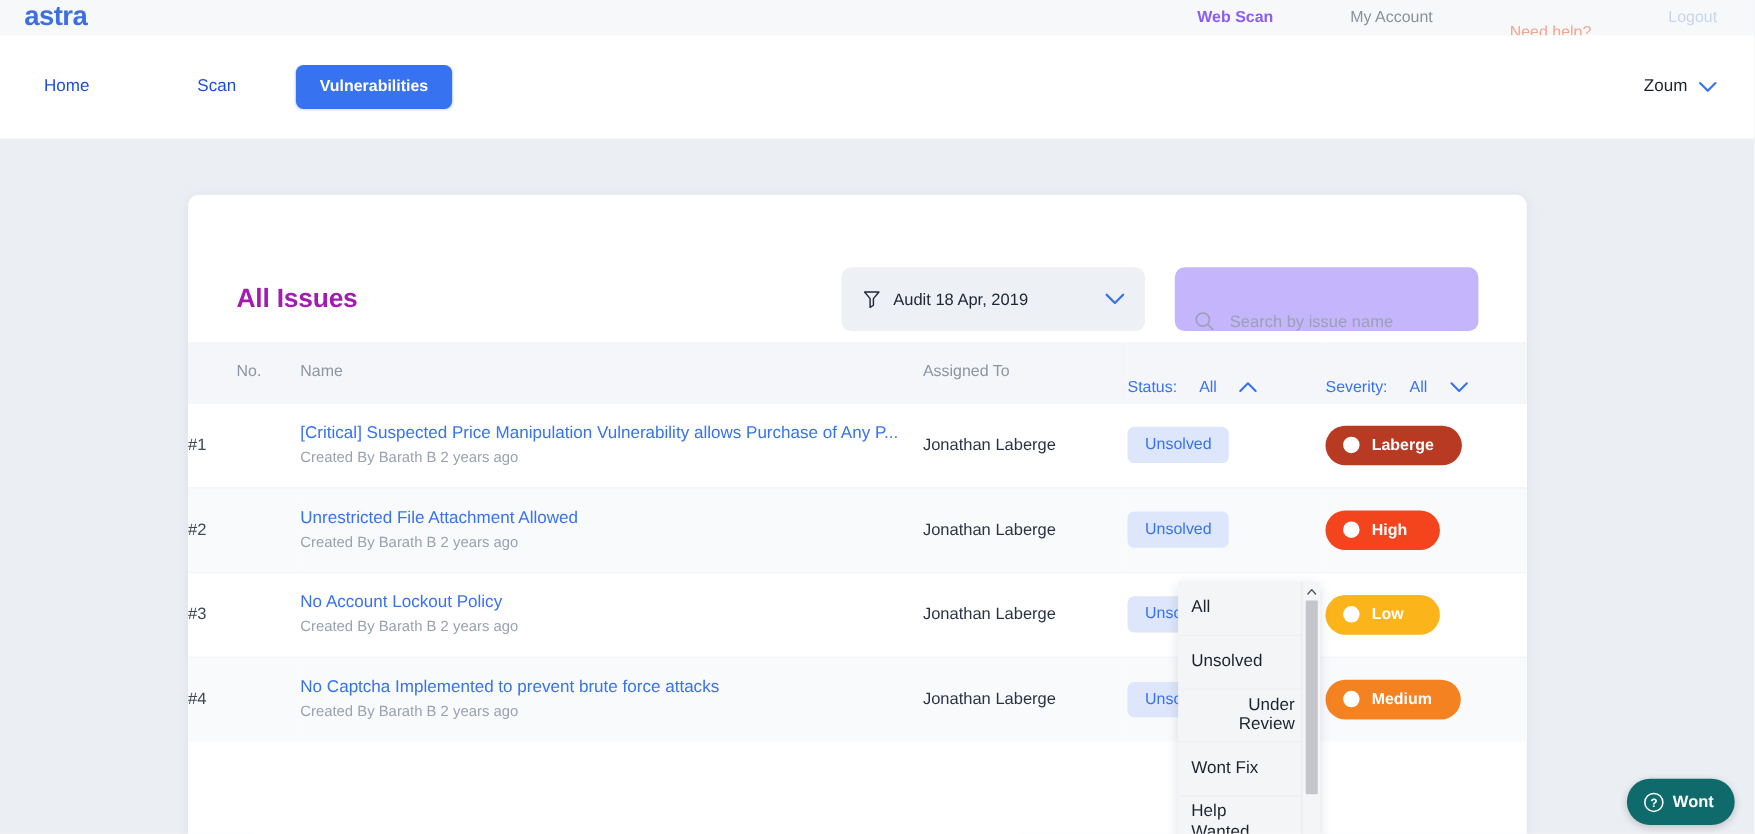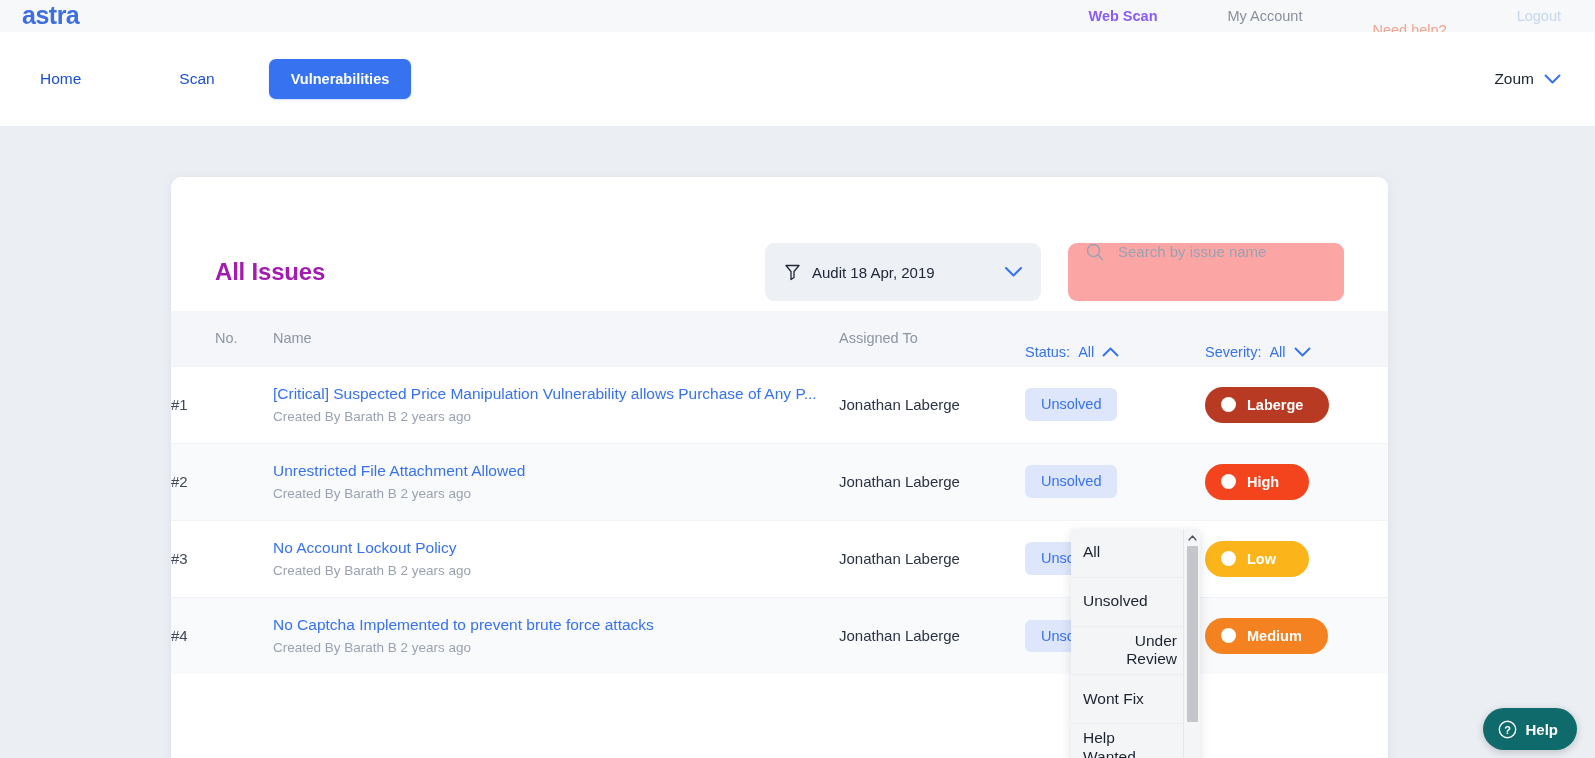--- a/index.html
+++ b/index.html
@@ -116,23 +116,23 @@
     background:#edf0f5;
     border-radius:9px;
     display:flex; align-items:center;
     padding:0 18px 0 20px;
     gap:12px;
   }
   .audit-select .lbl { font-size:15px; color:#20283a; white-space:nowrap; }
   .audit-select .dd { margin-left:auto; }
   .searchbox {
     width:276px; height:58px;
-    background:#fca5a5;
+    background:#c4b5fd;
     border-radius:9px;
-    display:flex; align-items:flex-start;
+    display:flex; align-items:flex-end;
     padding:0 18px;
     gap:14px;
   }
   .searchbox input {
     border:none; outline:none; background:transparent;
     font-family:inherit; font-size:15px; color:#20283a;
     width:100%;
   }
   .searchbox input::placeholder { color:#9aa2b1; }
 
@@ -152,21 +152,21 @@
   .col-name { width:566px; }
   .col-asgn { width:186px; }
   .col-stat { width:180px; }
   .col-sev  { width:183px; }
 
   .th-filter {
     color:#3772f0;
     font-size:14.5px;
     display:inline-flex;
     align-items:center;
-    gap:8px;
+    gap:20px;
     cursor:pointer;
     margin-top:28px;
   }
 
   table.issues td {
     padding:0;
     vertical-align:middle;
     height:77px;
     font-size:15px;
   }
@@ -488,16 +488,16 @@
     </div>
   </div>
 
   <div class="help-fab">
     <span class="chev">
       <svg width="19" height="19" viewBox="0 0 19 19">
           <circle cx="9.5" cy="9.5" r="8.2" stroke="#fff" stroke-width="1.4" fill="none"></circle>
           <text x="9.5" y="13.6" font-size="11" font-family="Liberation Sans, sans-serif" fill="#fff" text-anchor="middle">?</text>
         </svg>
     </span>
-    <span>Help</span>
+    <span>Wont</span>
   </div>
 
 </div>
 
 </body></html>

